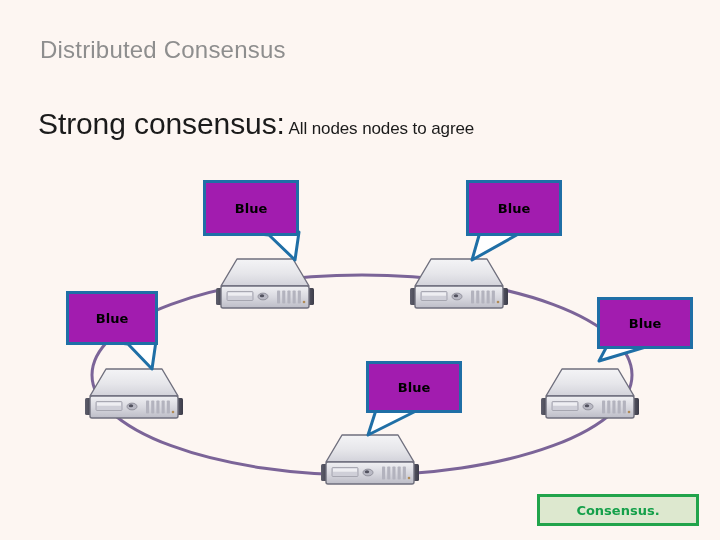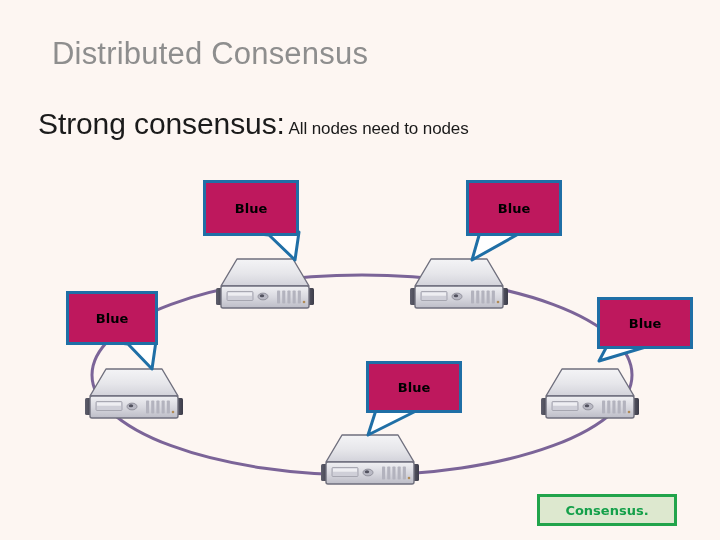--- a/index.html
+++ b/index.html
@@ -14,23 +14,23 @@
     height: 540px;
     background: #fdf6f2;
     overflow: hidden;
     font-family: "Liberation Sans", sans-serif;
     -webkit-font-smoothing: antialiased;
   }
 
   
   #slide-title {
     position: absolute;
-    left: 52px;
+    left: 40px;
     top: 36px;
-    font-size: 31px;
+    font-size: 24px;
     font-weight: 400;
     color: #8e8e8e;
     letter-spacing: 0.2px;
     white-space: nowrap;
   }
   #subtitle-line {
     position: absolute;
     left: 38px;
     top: 107px;
     white-space: nowrap;
@@ -61,21 +61,21 @@
 
   
   .callout {
     position: absolute;
   }
   .callout .box {
     position: absolute;
     left: 0;
     top: 0;
     box-sizing: border-box;
-    background: #be185d;
+    background: #a21caf;
     border: 3px solid #1f6fa6;
     display: flex;
     align-items: center;
     justify-content: center;
   }
   .callout .label {
     font-size: 13px;
     font-weight: 700;
     color: #000000;
     font-family: "DejaVu Sans", sans-serif;
@@ -86,21 +86,21 @@
     left: 0;
     top: 0;
     pointer-events: none;
   }
 
   
   #consensus-box {
     position: absolute;
     left: 537px;
     top: 494px;
-    width: 140px;
+    width: 162px;
     height: 32px;
     box-sizing: border-box;
     background: #dde8cf;
     border: 3px solid #21a44b;
     display: flex;
     align-items: center;
     justify-content: center;
   }
   #consensus-label {
     font-size: 13px;
@@ -111,21 +111,21 @@
   }
 </style>
 </head>
 <body>
 
 <div id="slide">
 
   <div id="slide-title">Distributed Consensus</div>
 
   <div id="subtitle-line">
-    <span id="subtitle-strong">Strong consensus:</span><span id="subtitle-rest"> All nodes need to nodes</span>
+    <span id="subtitle-strong">Strong consensus:</span><span id="subtitle-rest"> All nodes nodes to agree</span>
   </div>
 
   <div id="diagram">
     <svg width="720" height="540" viewBox="0 0 720 540" xmlns="http://www.w3.org/2000/svg">
       <defs>
         <linearGradient id="topFace" x1="0" y1="0" x2="0" y2="1">
           <stop offset="0%" stop-color="#f4f4f6"></stop>
           <stop offset="55%" stop-color="#e6e6ea"></stop>
           <stop offset="100%" stop-color="#d2d2da"></stop>
         </linearGradient>

